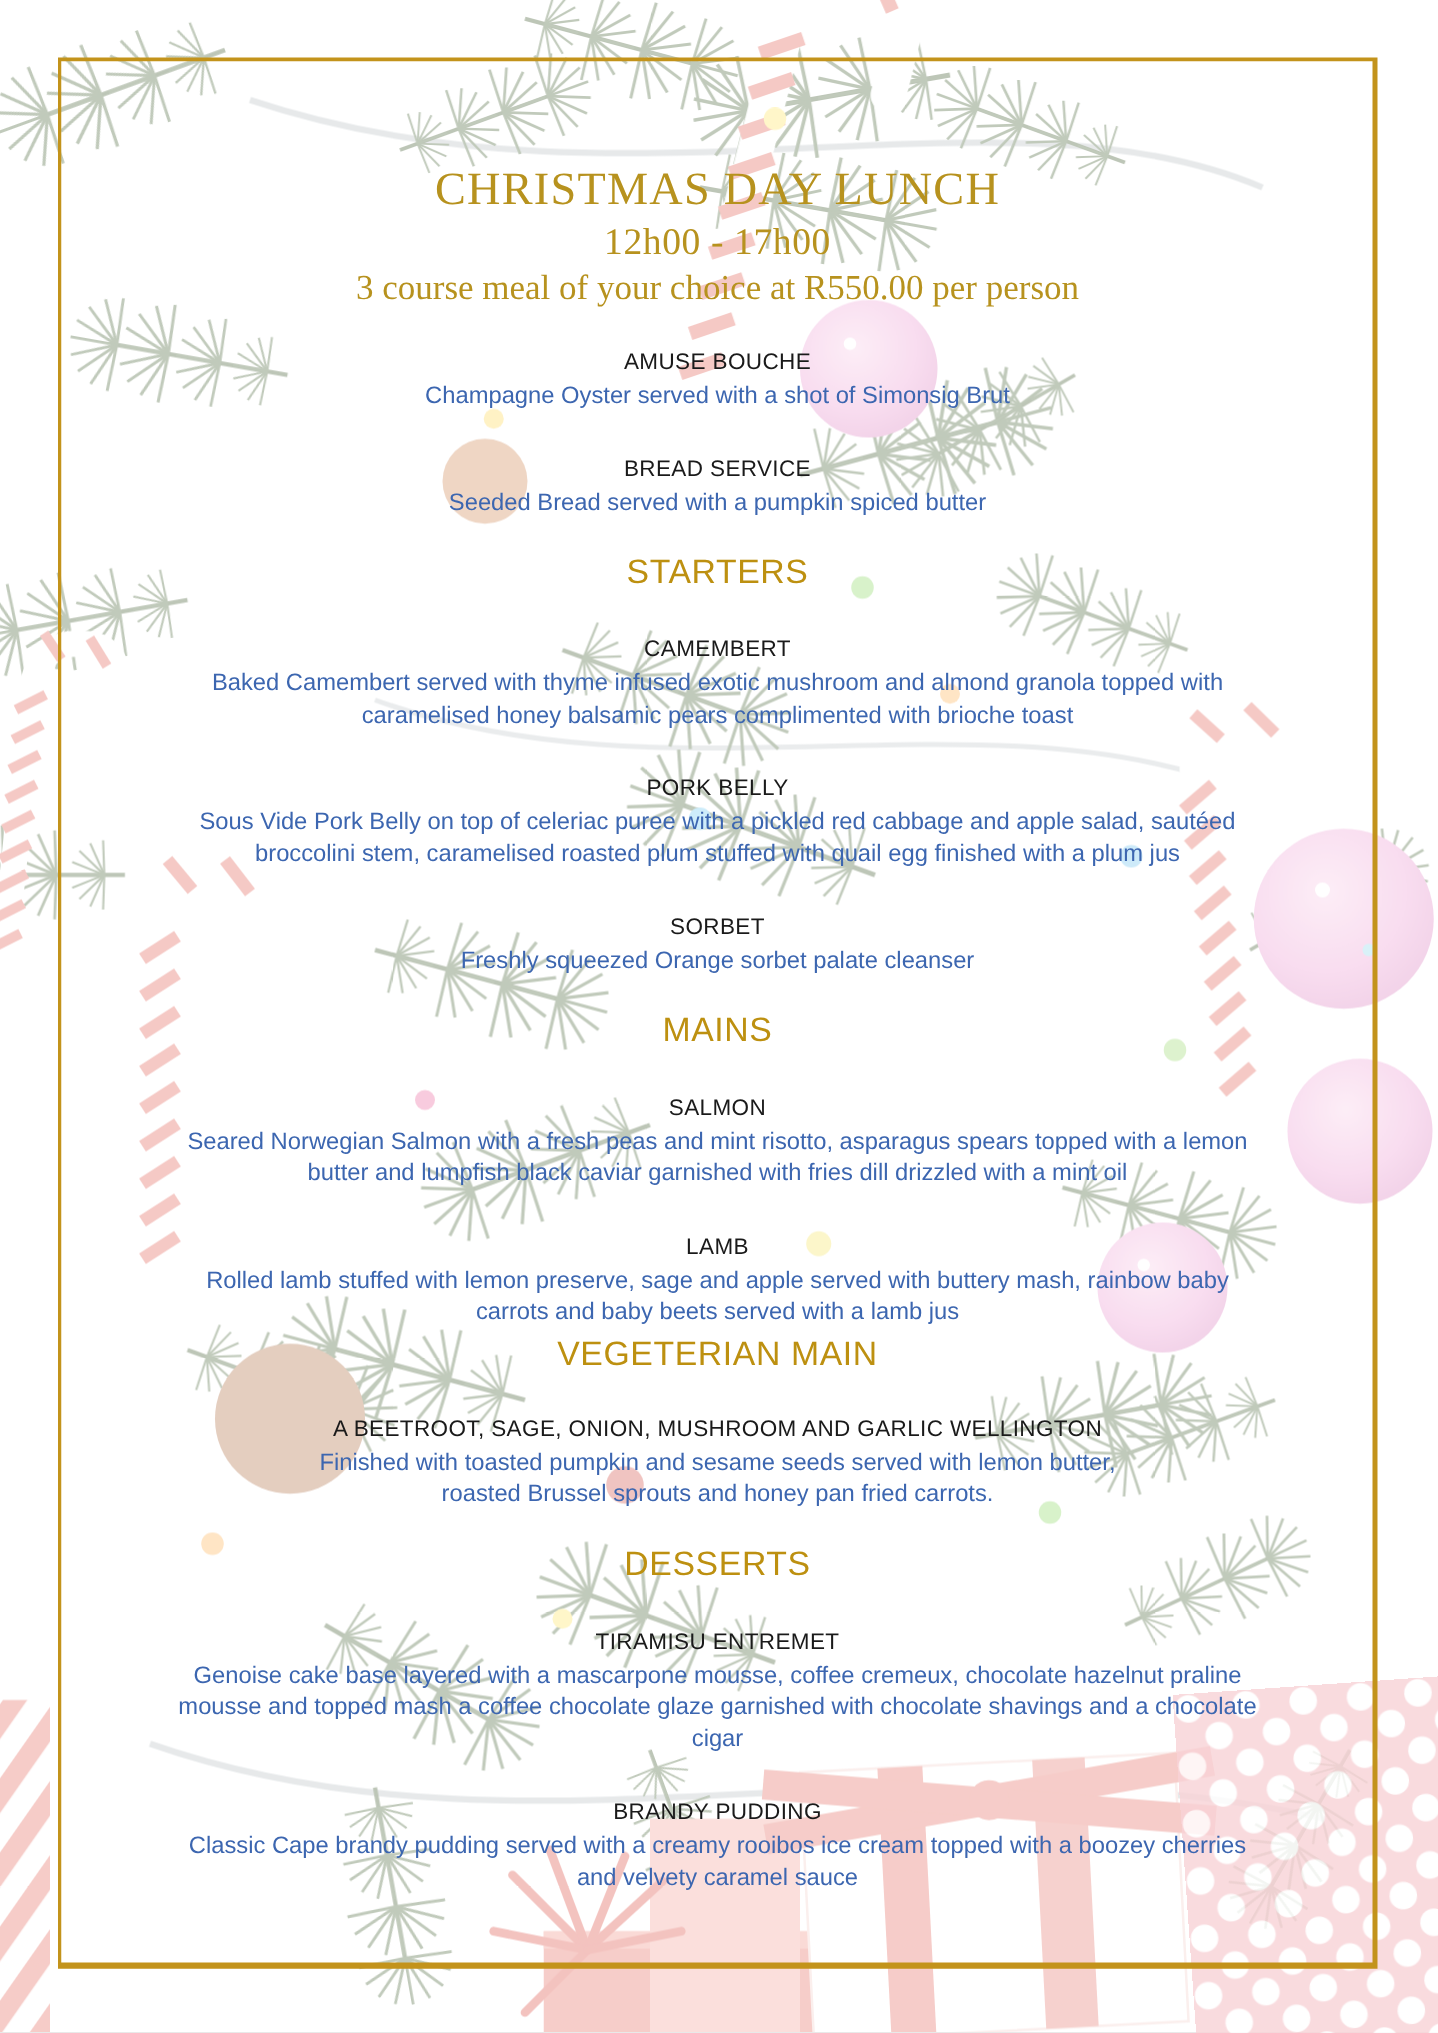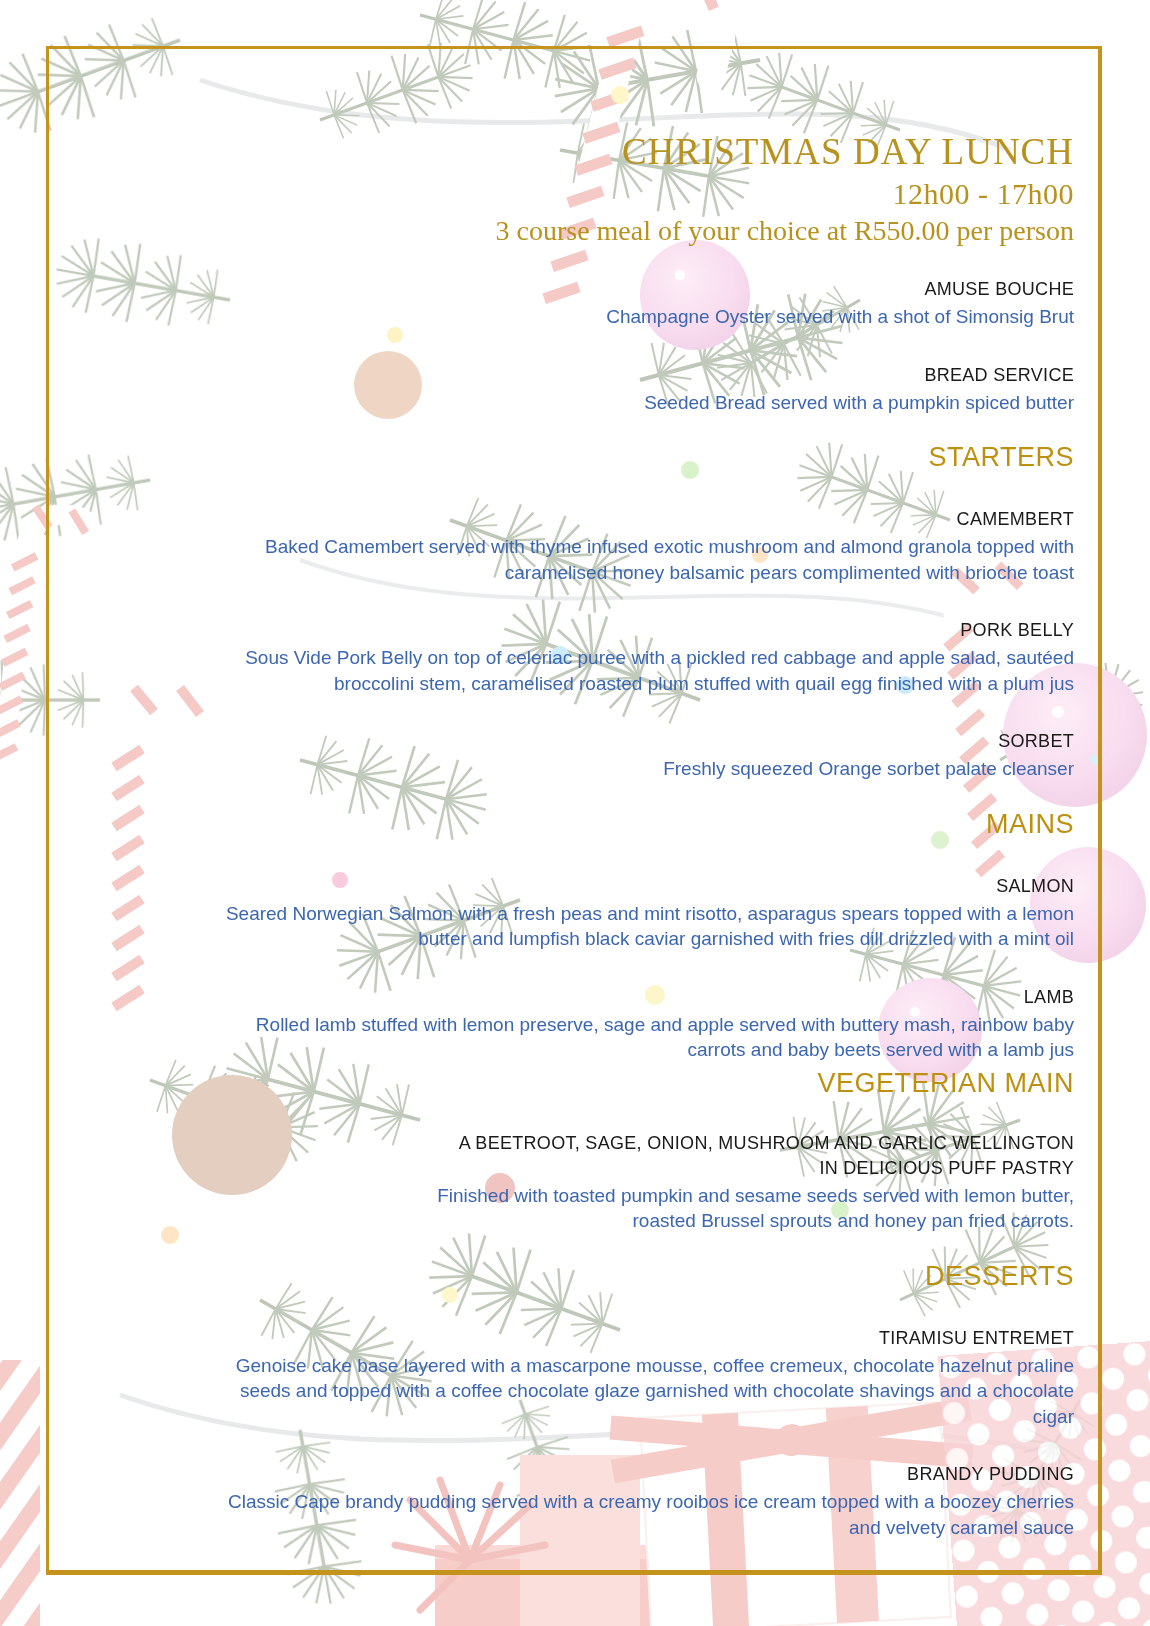--- a/index.html
+++ b/index.html
@@ -10,21 +10,21 @@
   }
   .bg{position:absolute;left:0;top:0;width:1150px;height:1626px;}
   .frame{
     position:absolute;left:46px;top:46px;width:1056px;height:1529px;
     border:3px solid var(--border-gold,#c3931b);
     border-bottom-width:5px;border-right-width:4px;
     box-sizing:border-box;pointer-events:none;
   }
   .content{
     position:absolute;left:74px;top:0;width:1000px;
-    text-align:right;
+    text-align:center;
   }
   .title{
     margin:130px 0 0;font-weight:400;
     font-family:"Liberation Serif",serif;
     font-size:37px;line-height:44px;letter-spacing:1px;
     color:var(--gold-serif,#b7921e);
   }
   .hours{
     font-family:"Liberation Serif",serif;
     font-size:30px;line-height:36px;margin-top:2px;
@@ -271,35 +271,34 @@
           </div>
           <div class="dish-desc">
             <span class="dline">Rolled lamb stuffed with lemon preserve, sage and apple served with buttery mash, rainbow baby</span>
             <span class="dline">carrots and baby beets served with a lamb jus</span>
           </div>
         </div>
         <div class="section-heading sec-vegeterian-main">VEGETERIAN MAIN</div>
         <div class="dish dish-a-beetroot-sage">
           <div class="dish-name">
             <span class="nline">A BEETROOT, SAGE, ONION, MUSHROOM AND GARLIC WELLINGTON</span>
-            <span class="nline">IN DELICIOUS PUFF PASTRY</span>
           </div>
           <div class="dish-desc">
             <span class="dline">Finished with toasted pumpkin and sesame seeds served with lemon butter,</span>
             <span class="dline">roasted Brussel sprouts and honey pan fried carrots.</span>
           </div>
         </div>
         <div class="section-heading sec-desserts">DESSERTS</div>
         <div class="dish dish-tiramisu-entremet">
           <div class="dish-name">
             <span class="nline">TIRAMISU ENTREMET</span>
           </div>
           <div class="dish-desc">
             <span class="dline">Genoise cake base layered with a mascarpone mousse, coffee cremeux, chocolate hazelnut praline</span>
-            <span class="dline">seeds and topped with a coffee chocolate glaze garnished with chocolate shavings and a chocolate</span>
+            <span class="dline">mousse and topped mash a coffee chocolate glaze garnished with chocolate shavings and a chocolate</span>
             <span class="dline">cigar</span>
           </div>
         </div>
         <div class="dish dish-brandy-pudding">
           <div class="dish-name">
             <span class="nline">BRANDY PUDDING</span>
           </div>
           <div class="dish-desc">
             <span class="dline">Classic Cape brandy pudding served with a creamy rooibos ice cream topped with a boozey cherries</span>
             <span class="dline">and velvety caramel sauce</span>

